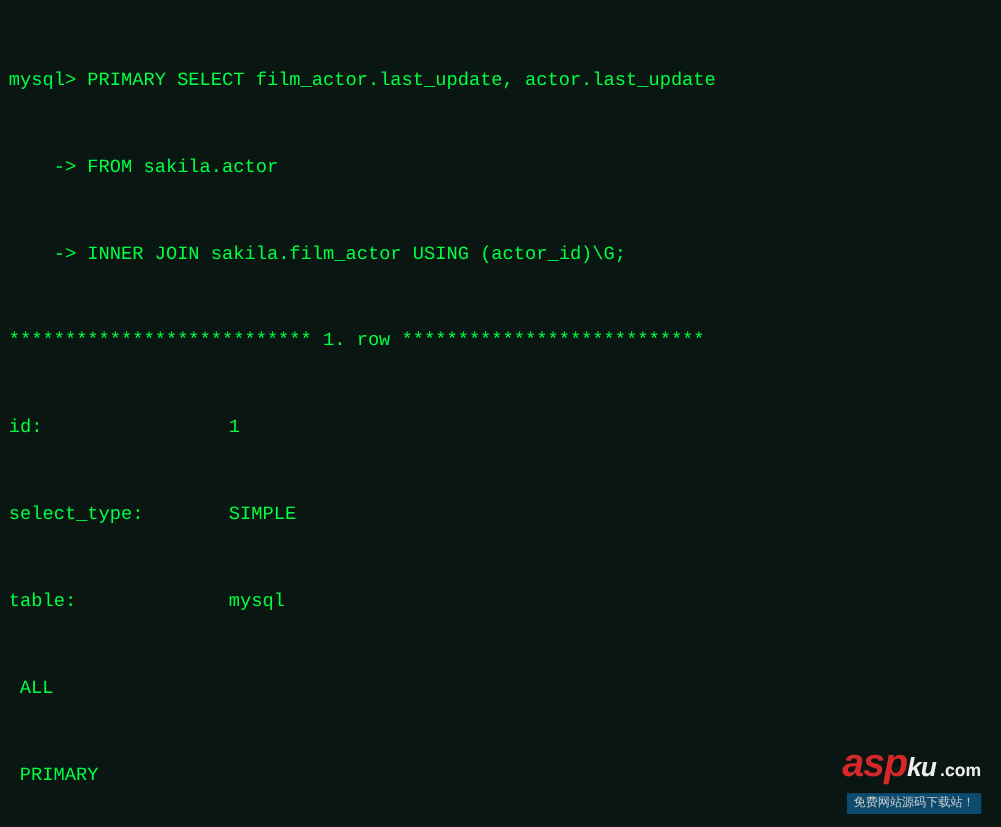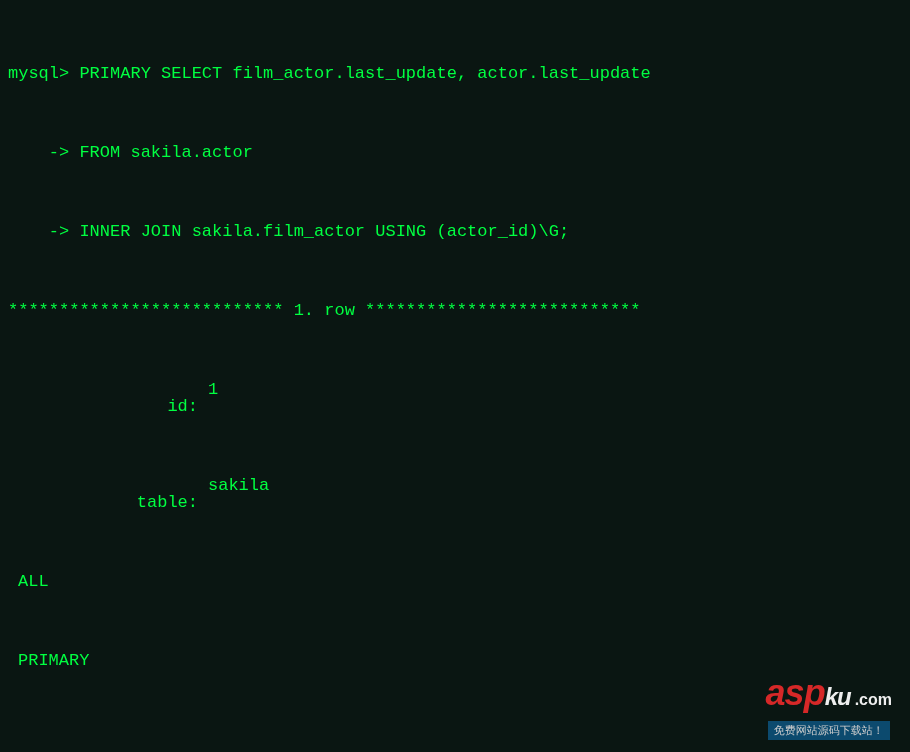--- a/index.html
+++ b/index.html
@@ -24,35 +24,33 @@
     }
     .query-line {
       display: block;
     }
     .row-line {
       display: flex;
     }
     .label {
       display: inline-block;
       width: 190px;
-      text-align: right;
-      margin-top: 17px;
     }
     .value {
       display: inline-block;
       margin-left: 10px;
     }
     .watermark {
       position: absolute;
       bottom: 12px;
       right: 18px;
       font-family: Arial, sans-serif;
       display: flex;
       flex-direction: column;
-      align-items: center;
+      align-items: flex-end;
     }
     .watermark-main {
       display: flex;
       align-items: baseline;
     }
     .watermark-red {
       color: #d62828;
       font-size: 36px;
       font-weight: bold;
       font-style: italic;
@@ -80,21 +78,22 @@
   </style>
 </head>
 <body>
 
 <div class="terminal">
   <div class="query-line"><span>mysql&gt;</span><span> PRIMARY SELECT film_actor.last_update, actor.last_update</span></div>
   <div class="query-line"><span>    -&gt;</span><span> FROM sakila.actor</span></div>
   <div class="query-line"><span>    -&gt;</span><span> INNER JOIN sakila.film_actor USING (actor_id)\G;</span></div>
   <div class="query-line">*************************** 1. row ***************************</div>
   <div class="row-line"><span class="label">id:</span><span class="value">1</span></div>
-  <div class="row-line"><span class="label">table:</span><span class="value">sakila</span></div>
+  <div class="row-line"><span class="label">select_type:</span><span class="value">SIMPLE</span></div>
+  <div class="row-line"><span class="label">table:</span><span class="value">mysql</span></div>
   <div class="row-line"><span class="value">ALL</span></div>
   <div class="row-line"><span class="value">PRIMARY</span></div>
   
   
   
   
   
   
   
   

